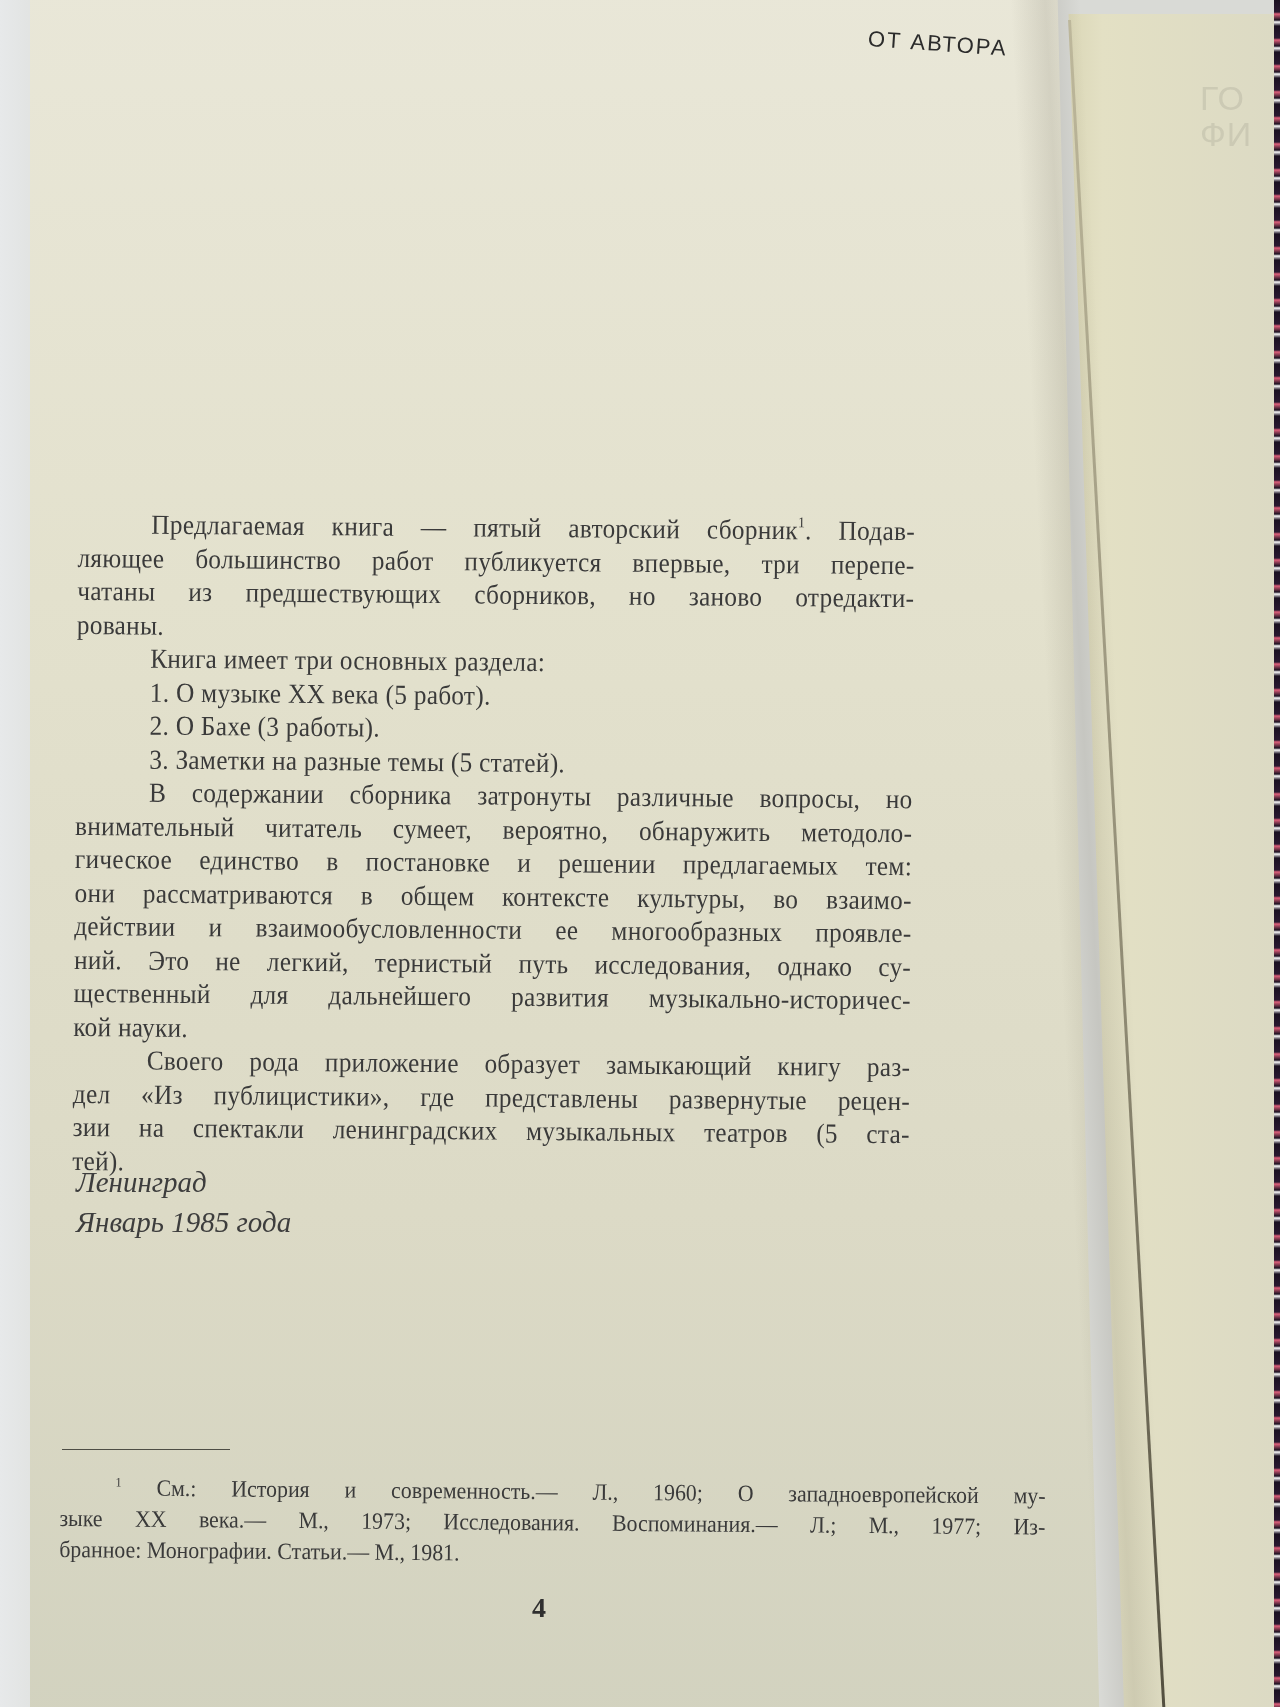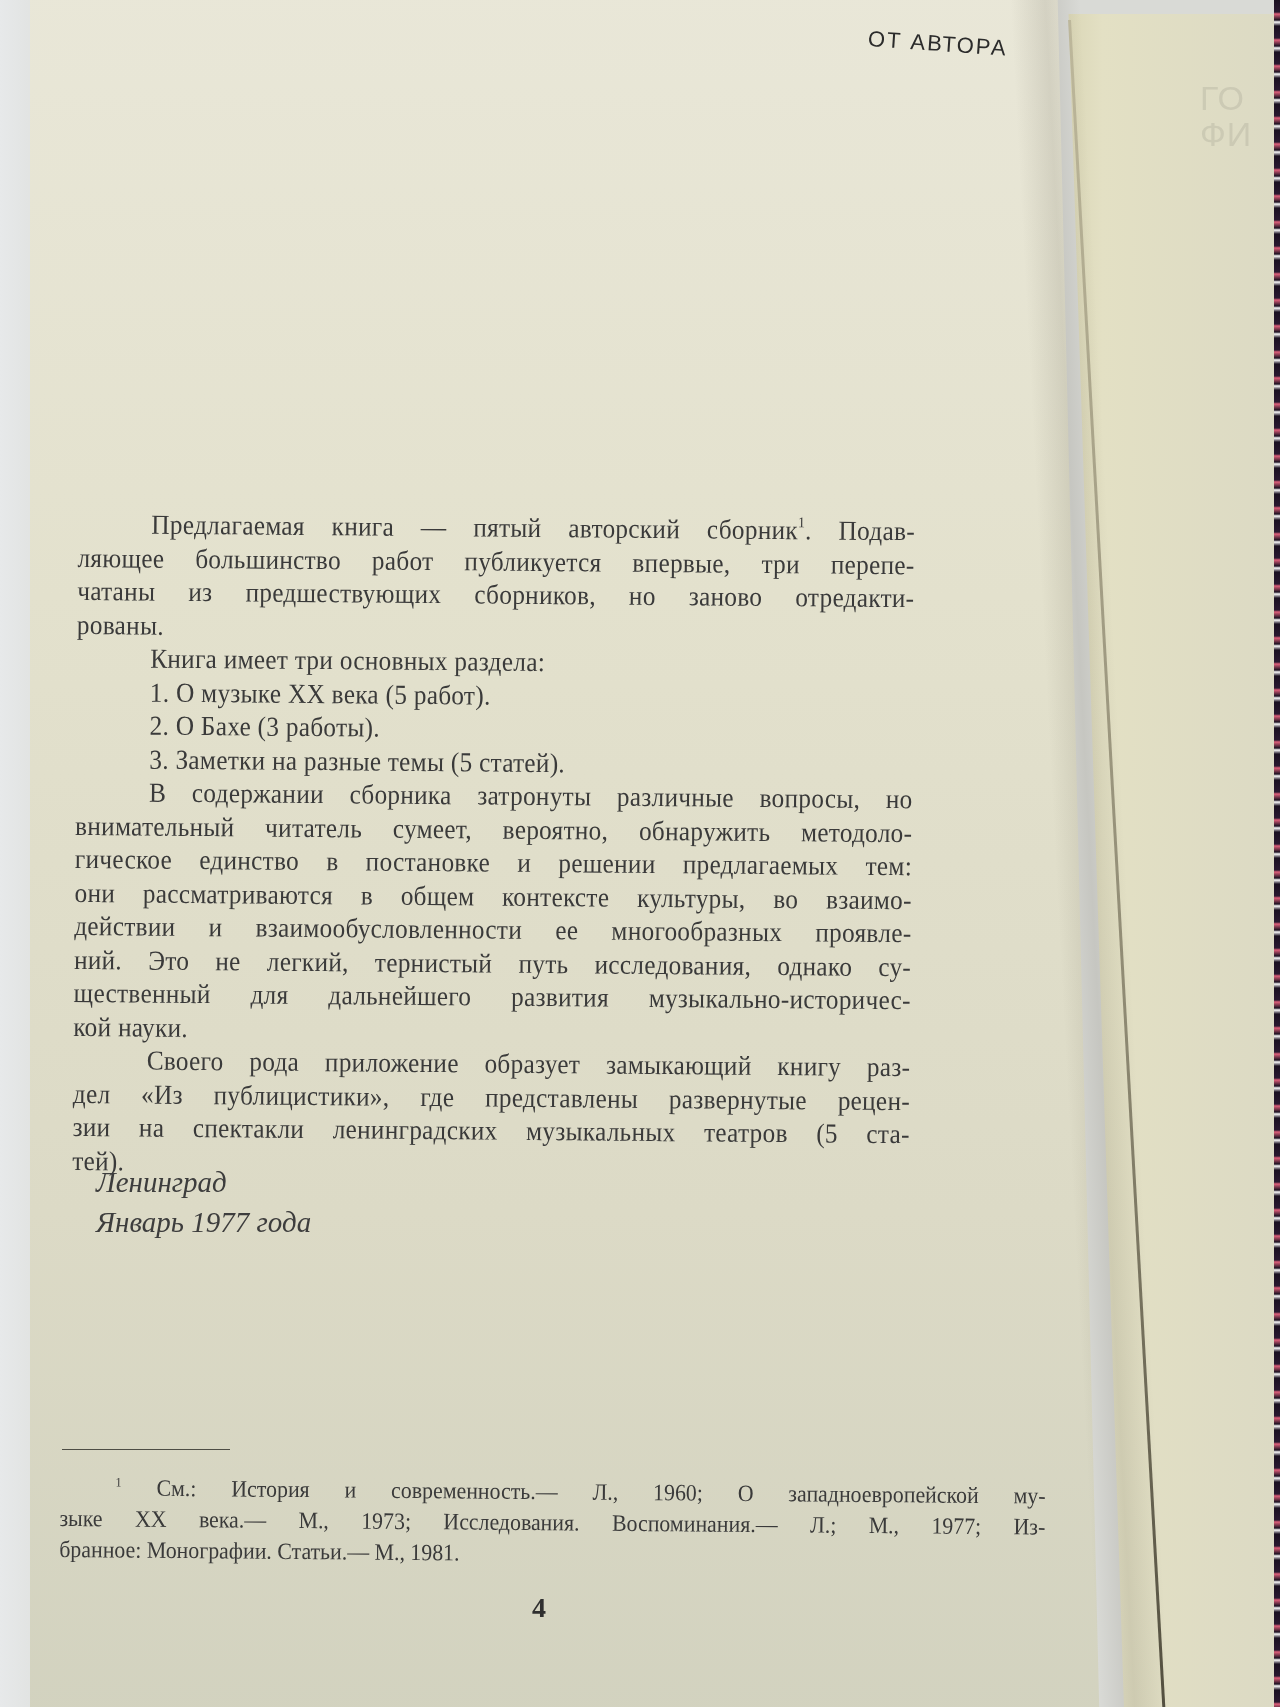--- a/index.html
+++ b/index.html
@@ -111,21 +111,20 @@
     sup.fn { font-size: 15px; vertical-align: 12px; }
 
     .signature {
       position: absolute;
       left: 76px; top: 1162px;
       font-family: "Liberation Serif", serif;
       font-style: italic;
       font-size: 29px;
       line-height: 40px;
       color: #3d3d3d;
-      margin-left: 20px;
     }
     .footnote-rule {
       position: absolute;
       left: 62px; top: 1449px;
       width: 168px; height: 1px;
       background: #4d4d45;
     }
     .footnote {
       position: absolute;
       left: 60px; top: 1466px;
@@ -193,21 +192,21 @@
     <div class="line last">кой науки.</div>
 
     <div class="line indent">Своего рода приложение образует замыкающий книгу раз-</div>
     <div class="line">дел «Из публицистики», где представлены развернутые рецен-</div>
     <div class="line">зии на спектакли ленинградских музыкальных театров (5 ста-</div>
     <div class="line last">тей).</div>
   </div>
 
   <div class="signature">
     <div>Ленинград</div>
-    <div>Январь 1977 года</div>
+    <div>Январь 1985 года</div>
   </div>
 
   <div class="footnote-rule"></div>
 
   <div class="footnote">
     <div class="fline indent"><sup class="fn-small">1</sup> <span>См.: История и современность.— Л., 1960; О западноевропейской му-</span></div>
     <div class="fline">зыке XX века.— М., 1973; Исследования. Воспоминания.— Л.; М., 1977; Из-</div>
     <div class="fline last">бранное: Монографии. Статьи.— М., 1981.</div>
   </div>
 

